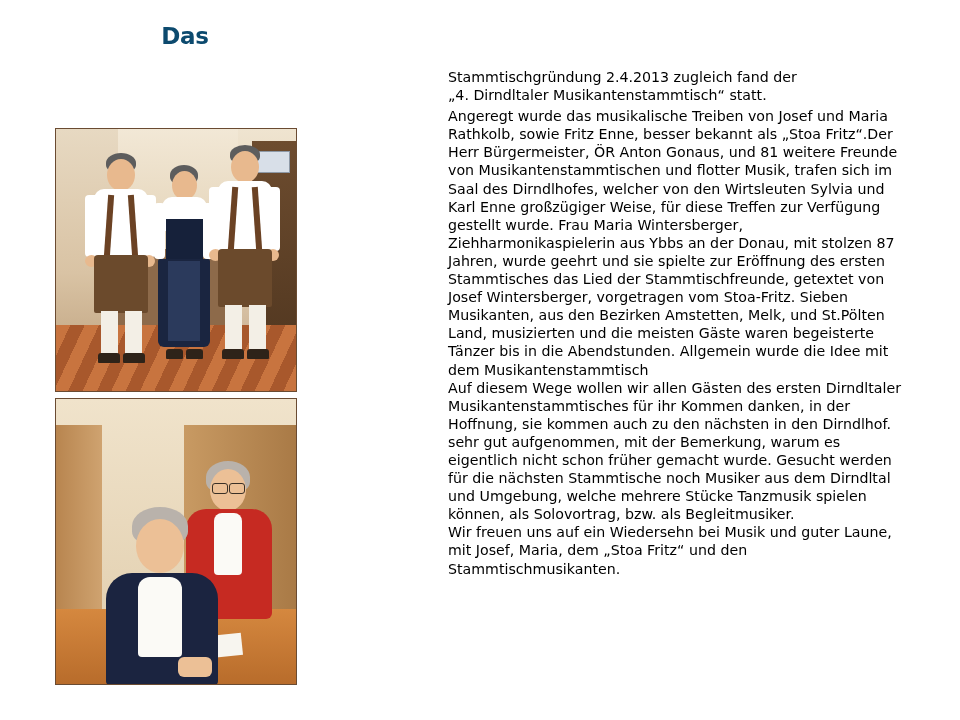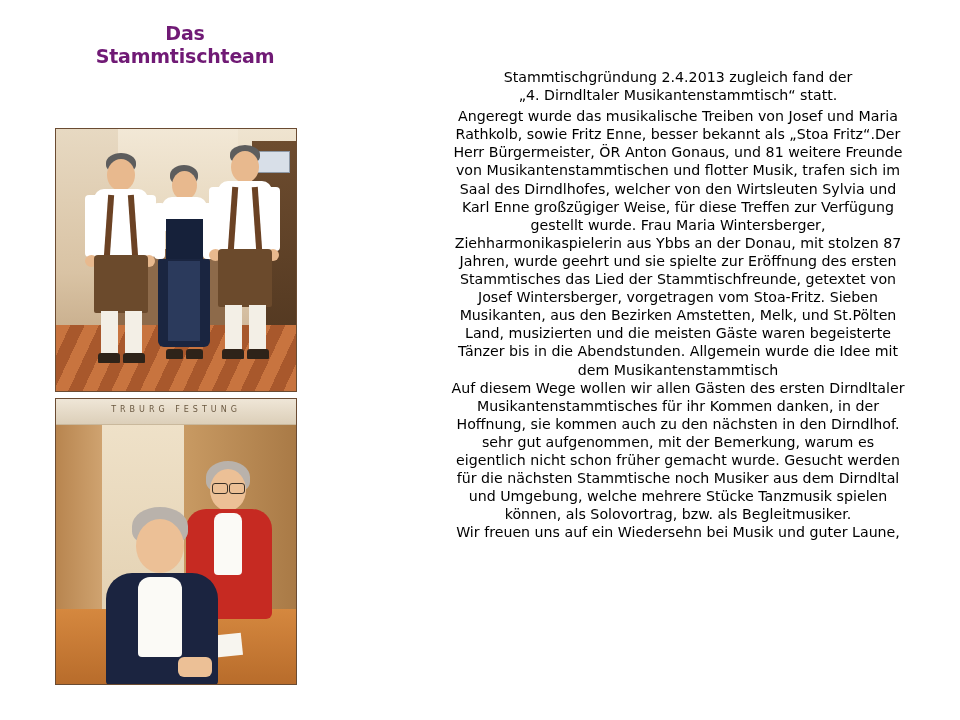--- a/index.html
+++ b/index.html
@@ -28,23 +28,23 @@
     height: 720px;
   }
   .left-title {
     position: absolute;
     left: 20px;
     top: 22px;
     width: 330px;
     text-align: center;
     font-family: "DejaVu Sans", sans-serif;
     font-weight: bold;
-    font-size: 19px;
+    font-size: 23px;
     line-height: 1.22;
-    color: #701a75;
+    color: #0c4a6e;
     letter-spacing: -0.2px;
   }
 
   
   .photo {
     position: absolute;
     overflow: hidden;
     background: #8d6a4a;
     border: 1px solid #6a4b32;
   }
@@ -193,40 +193,39 @@
   }
   .body-text {
     position: absolute;
     left: 16px;
     top: 68px;
     width: 460px;
     font-family: "DejaVu Sans", sans-serif;
     font-size: 14.2px;
     line-height: 18.1px;
     color: #000000;
-    text-align: center;
+    text-align: left;
   }
   .body-text p {
     margin: 0;
     padding: 0;
   }
   .para-spaced {
     margin-top: 3px !important;
   }
 </style>
 </head>
 <body>
 
 <div class="page">
 
   <div class="left-col">
 
     <div class="left-title">
       <div>Das</div>
-      <div>Stammtischteam</div>
     </div>
 
     <div class="photo photo-top">
       <div class="p1-wall-left"></div>
       <div class="p1-wall-mid"></div>
       <div class="p1-wall-right"></div>
       <div class="p1-door"></div>
       <div class="p1-sign"></div>
       <div class="p1-floor"></div>
 
@@ -275,21 +274,20 @@
         <div class="p-sock" style="left:41px; top:160px; width:17px; height:46px;"></div>
         <div class="p-shoe" style="left:14px; top:204px; width:22px; height:10px;"></div>
         <div class="p-shoe" style="left:39px; top:204px; width:22px; height:10px;"></div>
       </div>
     </div>
 
     <div class="photo photo-bottom">
       <div class="p2-wall"></div>
       <div class="p2-panel2"></div>
       <div class="p2-panel"></div>
-      <div class="p2-banner">TRBURG       FESTUNG</div>
       <div class="p2-table"></div>
       <div class="p2-napkin"></div>
 
       <div style="position:absolute; left:128px; top:62px; width:92px; height:170px;">
         <div class="l2-hair" style="left:22px; top:0px; width:44px; height:32px;"></div>
         <div class="l2-head" style="left:26px; top:8px; width:36px; height:42px;"></div>
         <div class="l2-glasses" style="left:28px; top:22px; width:14px; height:9px;"></div>
         <div class="l2-glasses" style="left:45px; top:22px; width:14px; height:9px;"></div>
         <div class="l2-red" style="left:2px; top:48px; width:86px; height:110px; border-radius:20px 20px 6px 6px;"></div>
         <div class="l2-white" style="left:30px; top:52px; width:28px; height:62px; border-radius:8px 8px 4px 4px;"></div>
@@ -307,15 +305,16 @@
 
   <div class="right-col">
 
     <div class="body-text">
       <p>Stammtischgründung 2.4.2013 zugleich fand der</p>
       <p>„4. Dirndltaler Musikantenstammtisch“ statt.</p>
       <p class="para-spaced">Angeregt wurde das musikalische Treiben von Josef und Maria Rathkolb, sowie Fritz Enne, besser bekannt als „Stoa Fritz“.Der Herr Bürgermeister, ÖR Anton Gonaus, und 81 weitere Freunde von Musikantenstammtischen und flotter Musik, trafen sich im Saal des Dirndlhofes, welcher von den Wirtsleuten Sylvia und Karl Enne  großzügiger Weise, für diese Treffen zur Verfügung gestellt wurde. Frau Maria Wintersberger, Ziehharmonikaspielerin aus Ybbs an der Donau, mit stolzen 87 Jahren, wurde geehrt und sie spielte zur Eröffnung des ersten Stammtisches das Lied der Stammtischfreunde, getextet von Josef Wintersberger, vorgetragen vom Stoa-Fritz. Sieben Musikanten, aus den Bezirken Amstetten, Melk, und St.Pölten Land, musizierten und die meisten Gäste waren begeisterte Tänzer bis in die Abendstunden. Allgemein wurde die Idee mit dem Musikantenstammtisch</p>
       <p>Auf diesem Wege wollen wir allen Gästen des ersten Dirndltaler Musikantenstammtisches für ihr Kommen danken, in der Hoffnung, sie kommen auch zu den nächsten in den Dirndlhof.</p>
       <p>sehr gut aufgenommen, mit der Bemerkung, warum es eigentlich nicht schon früher gemacht wurde. Gesucht werden für die nächsten Stammtische noch Musiker aus dem Dirndltal und Umgebung, welche mehrere Stücke Tanzmusik spielen können, als Solovortrag, bzw. als Begleitmusiker.</p>
       <p>Wir freuen uns auf ein Wiedersehn bei Musik und guter Laune,</p>
+      <p>mit Josef, Maria, dem „Stoa Fritz“ und den Stammtischmusikanten.</p>
     </div>
   </div>
 </div>
 
 </body></html>

